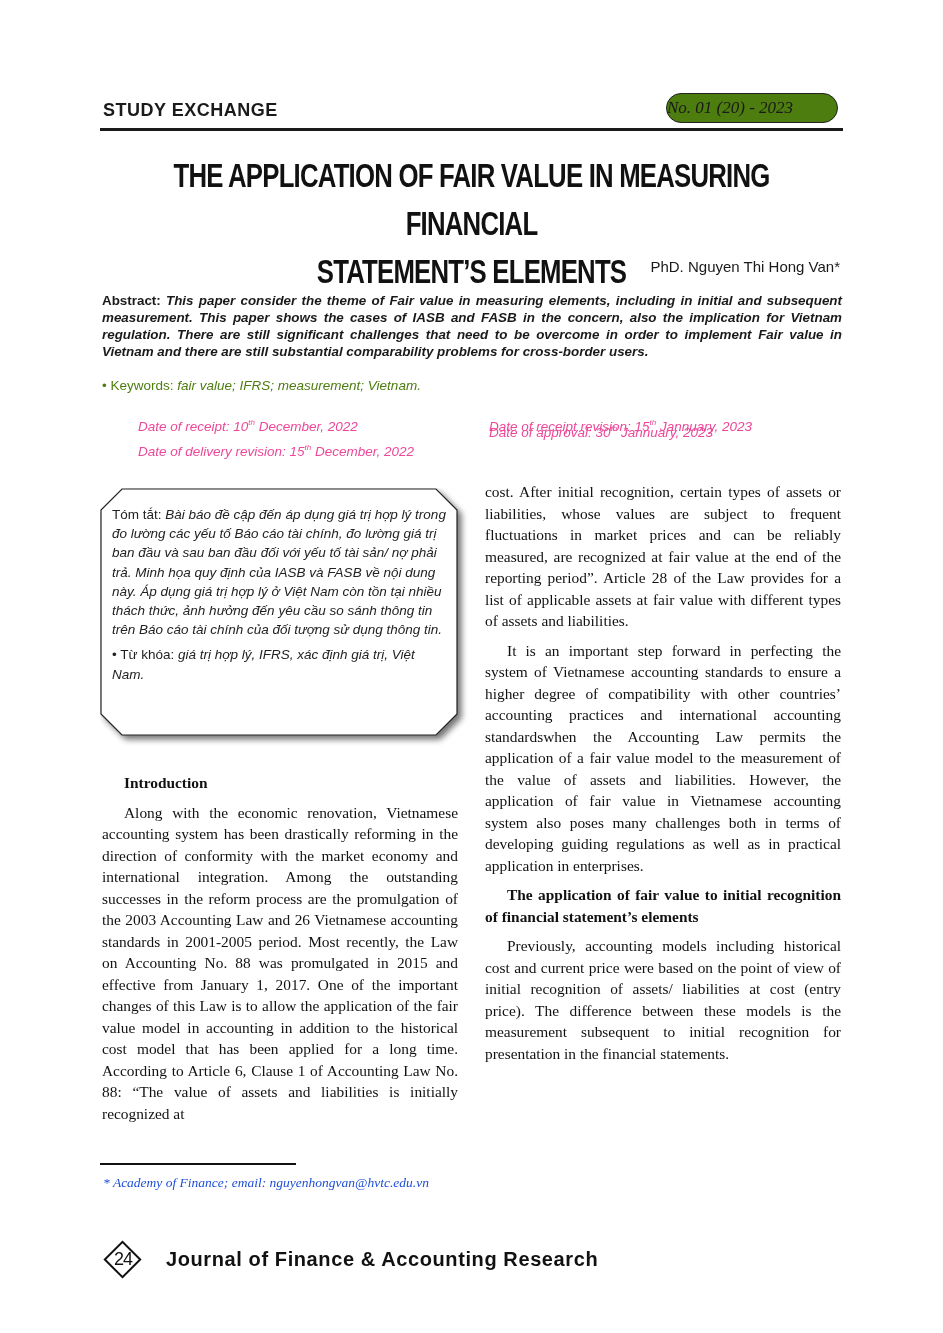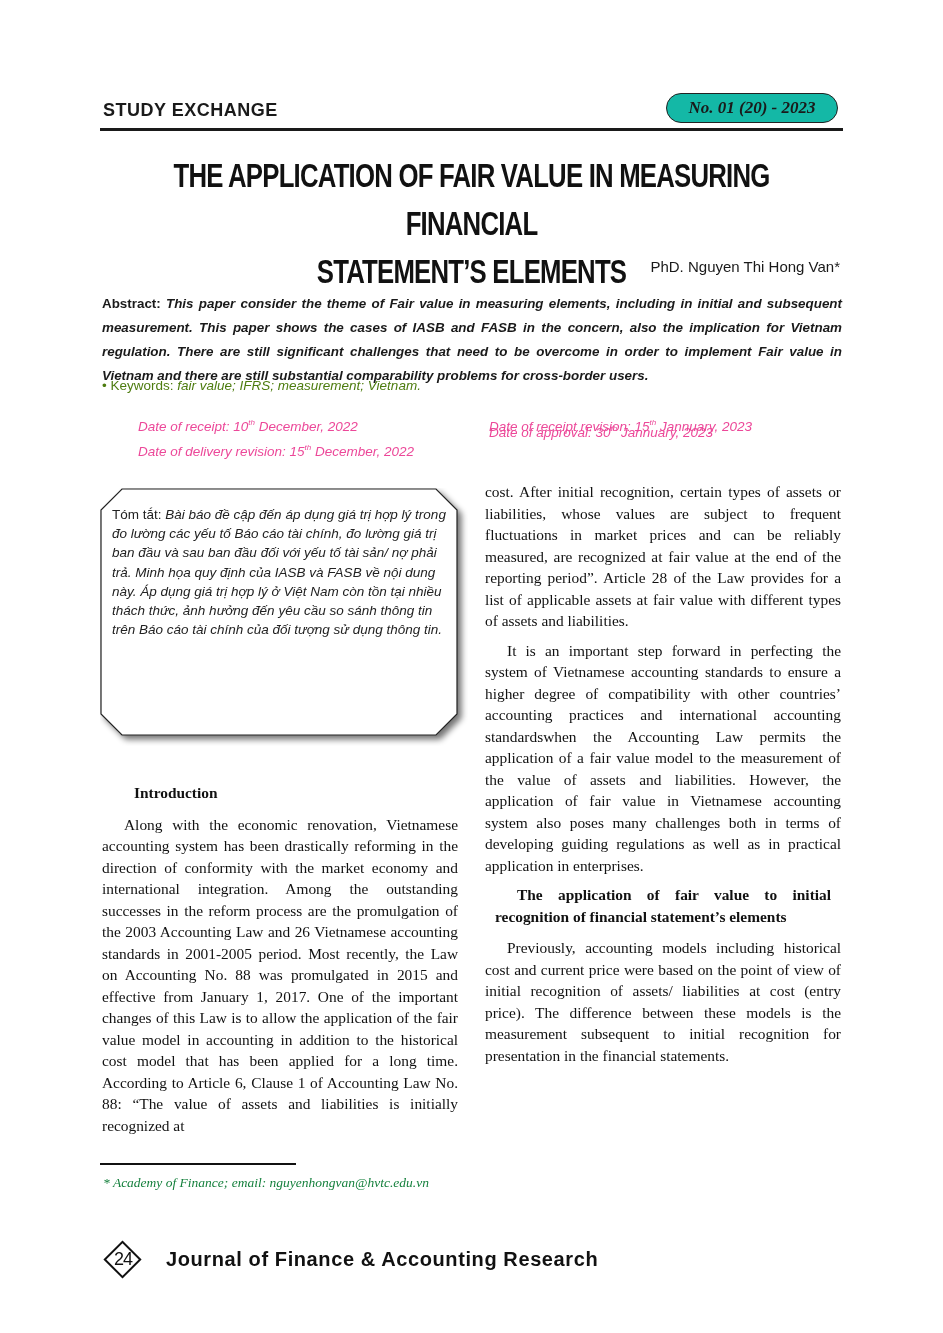--- a/index.html
+++ b/index.html
@@ -1,52 +1,52 @@
 <!DOCTYPE html>
 <html><head>
 <meta charset="utf-8">
 <style>
   html, body { margin: 0; padding: 0; background: #ffffff; }
   body { width: 943px; height: 1333px; position: relative; overflow: hidden; color: #111; }
   .abs { position: absolute; }
 
   .section-label { left: 103px; top: 100px; font-family: "Liberation Sans", sans-serif; font-weight: bold; font-size: 18px; letter-spacing: 0.5px; color: #1a1a1a; }
-  .issue-pill { left: 666px; top: 93px; width: 172px; height: 30px; border: 1.5px solid #222; border-radius: 16px; box-sizing: border-box; text-align: center; font-family: "Liberation Serif", serif; font-style: italic; font-weight: bold; font-size: 17px; line-height: 27px; color: #1a1a1a; background: #14b8a6; }
+  .issue-pill { left: 666px; top: 93px; width: 172px; height: 30px; border: 1.5px solid #222; border-radius: 16px; box-sizing: border-box; font-family: "Liberation Serif", serif; font-style: italic; font-weight: normal; font-size: 17px; line-height: 27px; color: #1a1a1a; background: #4d7c0f; }
   .top-rule { left: 100px; top: 128px; width: 743px; height: 3px; background: #1a1a1a; }
   .title-wrap { left: 20px; top: 152px; width: 903px; text-align: center; }
   .title-line { display: block; font-family: "Liberation Sans", sans-serif; font-weight: bold; font-size: 33px; line-height: 48px; letter-spacing: -1px; color: #111; transform: scaleX(0.78); }
 
   .author { right: 103px; top: 258px; font-family: "Liberation Sans", sans-serif; font-size: 15px; color: #1a1a1a; }
 
-  .abstract { left: 102px; top: 292px; width: 740px; font-family: "Liberation Sans", sans-serif; font-size: 13.4px; line-height: 24px; text-align: justify; color: #1a1a1a; }
+  .abstract { left: 102px; top: 292px; width: 740px; font-family: "Liberation Sans", sans-serif; font-size: 13.4px; line-height: 17px; text-align: justify; color: #1a1a1a; }
   .abstract b { font-weight: bold; }
   .abstract i { font-weight: bold; font-style: italic; }
 
   .keywords { left: 102px; top: 378px; font-family: "Liberation Sans", sans-serif; font-size: 13.5px; color: #4d7c0f; }
   .keywords i { font-style: italic; }
 
   .dates { font-family: "Liberation Sans", sans-serif; font-style: italic; font-size: 13.5px; color: #ec4899; text-align: center; }
   .dates sup { font-size: 8px; }
 
   .summary-box { left: 100px; top: 488px; width: 358px; height: 200px; }
   .summary-box svg { position: absolute; left: 0; top: 0; }
   .summary-text { position: absolute; left: 12px; top: 17px; width: 336px; font-family: "Liberation Sans", sans-serif; font-size: 13.5px; line-height: 19.2px; color: #222; }
   .summary-text i { font-style: italic; }
   .summary-text p { margin: 0 0 6px 0; }
 
   .col { font-family: "Liberation Serif", serif; font-size: 15.4px; line-height: 21.5px; text-align: justify; color: #111; }
   .col p { margin: 0; text-indent: 22px; }
   .col p.gap { margin-top: 8px; }
-  .col h3 { margin: 10px; font-size: 15.4px; font-weight: bold; text-indent: 22px; line-height: 21.5px; }
+  .col h3 { margin: 0; font-size: 15.4px; font-weight: bold; text-indent: 22px; line-height: 21.5px; }
 
   .left-col { left: 102px; top: 772px; width: 356px; }
   .right-col { left: 485px; top: 481px; width: 356px; }
 
   .foot-rule { left: 100px; top: 1163px; width: 196px; height: 2px; background: #111; }
-  .footnote { left: 103px; top: 1175px; font-family: "Liberation Serif", serif; font-style: italic; font-size: 13.5px; color: #15803d; }
+  .footnote { left: 103px; top: 1175px; font-family: "Liberation Serif", serif; font-style: italic; font-size: 13.5px; color: #1d4ed8; }
 
   .page-num { left: 103px; top: 1240px; width: 40px; height: 40px; }
   .page-num .diamond { position: absolute; left: 6px; top: 6px; width: 27px; height: 27px; border: 2px solid #111; transform: rotate(45deg); box-sizing: border-box; }
   .page-num .num { position: absolute; left: 0; top: 9px; width: 40px; text-align: center; font-family: "Liberation Sans", sans-serif; font-size: 18px; color: #111; letter-spacing: -1px; }
   .journal { left: 166px; top: 1248px; font-family: "Liberation Sans", sans-serif; font-weight: bold; font-size: 20px; letter-spacing: 0.6px; color: #111; }
 </style>
 </head>
 <body>
 
 <div class="abs section-label">STUDY EXCHANGE</div>
@@ -90,20 +90,24 @@
           </feMerge>
       </filter>
     </defs>
     <polygon points="22,1 336,1 357,22 357,226 336,247 22,247 1,226 1,22" fill="#ffffff" stroke="#222" stroke-width="1.2" filter="url(#sh)"></polygon>
   </svg>
   <div class="summary-text">
     <p>
       <span>Tóm tắt:</span>
       <i>Bài báo đề cập đến áp dụng giá trị hợp lý trong đo lường các yếu tố Báo cáo tài chính, đo lường giá trị ban đầu và sau ban đầu đối với yếu tố tài sản/ nợ phải trả. Minh họa quy định của IASB và FASB về nội dung này. Áp dụng giá trị hợp lý ở Việt Nam còn tồn tại nhiều thách thức, ảnh hưởng đến yêu cầu so sánh thông tin trên Báo cáo tài chính của đối tượng sử dụng thông tin.</i>
     </p>
+    <p>
+      <span>• Từ khóa:</span>
+      <i>giá trị hợp lý, IFRS, xác định giá trị, Việt Nam.</i>
+    </p>
   </div>
 </div>
 
 <div class="abs col left-col">
   <h3>Introduction</h3>
   <p class="gap">Along with the economic renovation, Vietnamese accounting system has been drastically reforming in the direction of conformity with the market economy and international integration. Among the outstanding successes in the reform process are the promulgation of the 2003 Accounting Law and 26 Vietnamese accounting standards in 2001-2005 period. Most recently, the Law on Accounting No. 88 was promulgated in 2015 and effective from January 1, 2017. One of the important changes of this Law is to allow the application of the fair value model in accounting in addition to the historical cost model that has been applied for a long time. According to Article 6, Clause 1 of Accounting Law No. 88: “The value of assets and liabilities is initially recognized at</p>
 </div>
 
 <div class="abs col right-col">
   <p style="text-indent:0">cost. After initial recognition, certain types of assets or liabilities, whose values are subject to frequent fluctuations in market prices and can be reliably measured, are recognized at fair value at the end of the reporting period”. Article 28 of the Law provides for a list of applicable assets at fair value with different types of assets and liabilities.</p>

